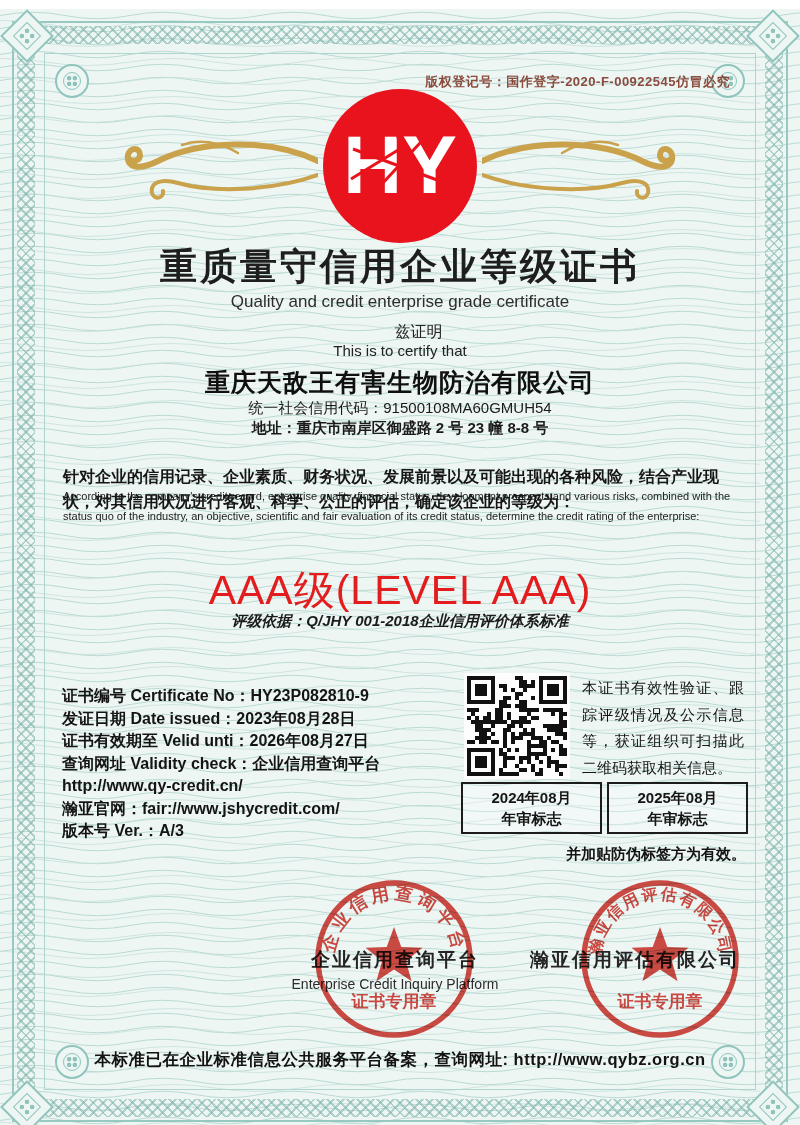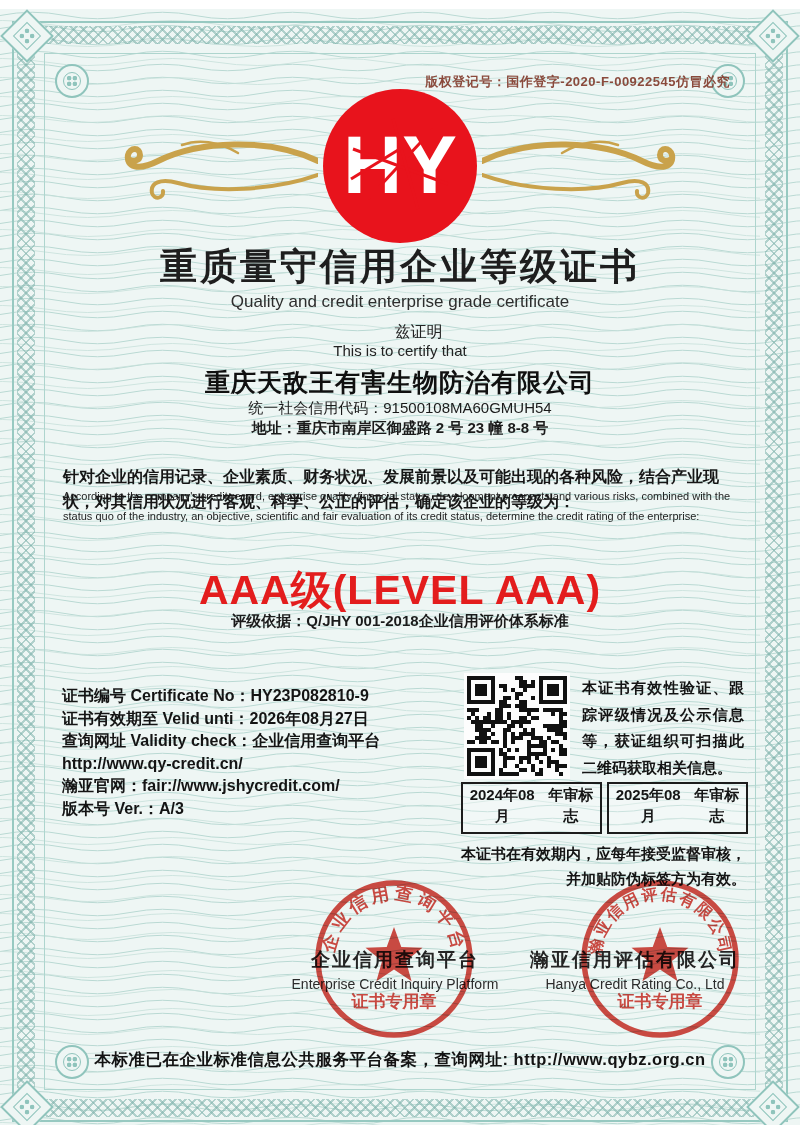--- a/index.html
+++ b/index.html
@@ -47,31 +47,31 @@
   .title{top:233px;left:0;right:0;text-align:center;font-size:37px;font-weight:bold;color:#1e1e1e;letter-spacing:3px;}
   .subtitle{top:283px;left:0;right:0;text-align:center;font-size:17px;color:#2d2d2d;}
   .certify-cn{top:313px;left:0;right:0;text-align:center;font-size:16px;color:#222;padding-left:37px;}
   .certify-en{top:333px;left:0;right:0;text-align:center;font-size:15px;color:#222;}
   .company{top:357px;left:0;right:0;text-align:center;font-size:25px;font-weight:bold;color:#101010;letter-spacing:1px;}
   .credit-code{top:390px;left:0;right:0;text-align:center;font-size:15px;font-weight:400;color:#1b1b1b;}
   .address{top:410px;left:0;right:0;text-align:center;font-size:15px;font-weight:600;color:#1b1b1b;}
   
   .para-cn{top:455px;left:63px;width:676px;font-size:16px;font-weight:700;line-height:25px;color:#161616;text-align:left;}
   .para-en{top:477px;left:63px;width:676px;font-size:11px;line-height:20px;color:#1d1d1d;}
-  .grade{top:554px;left:0;right:0;text-align:center;font-size:41px;font-weight:bold;color:#e31d1d;letter-spacing:1px;}
-  .basis-cn{top:603px;left:0;right:0;text-align:center;font-size:15px;font-weight:600;color:#1b1b1b;}
+  .grade{top:554px;left:0;right:0;text-align:center;font-size:41px;font-weight:normal;color:#e31d1d;letter-spacing:1px;}
+  .basis-cn{top:603px;left:0;right:0;text-align:center;font-size:15px;font-weight:600;color:#1b1b1b;font-style:italic;}
   .basis-en{top:622px;left:0;right:0;text-align:center;font-size:15px;color:#1b1b1b;}
   
   .details{top:676px;left:62px;width:390px;font-size:16px;font-weight:600;color:#141414;line-height:22.5px;}
   .details div{white-space:nowrap;}
   
   .qr{top:664px;left:464px;width:106px;height:106px;background:#fdfdfd;padding:3px;box-sizing:border-box;}
-  .qr-note{top:666px;left:582px;width:162px;font-size:15px;font-weight:700;line-height:26.5px;color:#141414;text-align:justify;}
+  .qr-note{top:666px;left:582px;width:162px;font-size:15px;font-weight:400;line-height:26.5px;color:#141414;text-align:justify;}
   .year-box{top:773px;width:141px;height:52px;border:2.5px solid #1c1c1c;box-sizing:border-box;
-    display:flex;flex-direction:row;justify-content:center;text-align:center;font-size:15px;font-weight:600;color:#151515;line-height:21px;background:rgba(255,255,255,.25);}
+    display:flex;flex-direction:column;justify-content:center;text-align:center;font-size:15px;font-weight:600;color:#151515;line-height:21px;background:rgba(255,255,255,.25);}
   .year-box.b1{left:461px;} .year-box.b2{left:607px;}
   .supervision{top:832px;left:430px;width:316px;text-align:right;font-size:15px;font-weight:600;line-height:25px;color:#141414;}
   
   .issuer{text-align:center;}
   .issuer .cn{font-size:19px;font-weight:bold;color:#242424;letter-spacing:2px;}
   .issuer .en{font-size:14px;color:#2b2b2b;margin-top:3px;}
   .issuer.i1{top:938px;left:250px;width:290px;}
   .issuer.i2{top:938px;left:505px;width:260px;}
   .seal{width:164px;height:164px;opacity:.88;mix-blend-mode:multiply;pointer-events:none;}
   .seal.s1{top:868px;left:312px;} .seal.s2{top:868px;left:578px;}
@@ -157,20 +157,21 @@
   <div class="abs credit-code">统一社会信用代码：91500108MA60GMUH54</div>
   <div class="abs address">地址：重庆市南岸区御盛路 2 号 23 幢 8-8 号</div>
 
   <div class="abs para-cn">针对企业的信用记录、企业素质、财务状况、发展前景以及可能出现的各种风险，结合产业现状，对其信用状况进行客观、科学、公正的评估，确定该企业的等级为：</div>
   <div class="abs para-en">According to the company's credit record, enterprise quality, financial status, development prospects and various risks, combined with the status quo of the industry, an objective, scientific and fair evaluation of its credit status, determine the credit rating of the enterprise:</div>
   <div class="abs grade">AAA级(LEVEL AAA)</div>
   <div class="abs basis-cn">评级依据：Q/JHY 001-2018企业信用评价体系标准</div>
 
   <div class="abs details">
     <div>证书编号 Certificate No：HY23P082810-9</div>
+    <div>发证日期 Date issued：2023年08月28日</div>
     <div>证书有效期至 Velid unti：2026年08月27日</div>
     <div>查询网址 Validity check：企业信用查询平台</div>
     <div>http://www.qy-credit.cn/</div>
     <div>瀚亚官网：fair://www.jshycredit.com/</div>
     <div>版本号 Ver.：A/3</div>
   </div>
 
   <div class="abs qr">
     <svg viewBox="0 0 100 100" width="100" height="100">
       <rect width="100" height="100" fill="#fdfdfd"></rect>
@@ -395,31 +396,29 @@
   <div class="abs year-box b1">
     <div>2024年08月</div>
     <div>年审标志</div>
   </div>
   <div class="abs year-box b2">
     <div>2025年08月</div>
     <div>年审标志</div>
   </div>
 
   <div class="abs supervision">
-    <div>本证书在有效期内，应每年接受监督审核，</div>
     <div>并加贴防伪标签方为有效。</div>
   </div>
 
   <div class="abs issuer i1">
     <div class="cn">企业信用查询平台</div>
     <div class="en">Enterprise Credit Inquiry Platform</div>
   </div>
   <div class="abs issuer i2">
     <div class="cn">瀚亚信用评估有限公司</div>
-    <div class="en">Hanya Credit Rating Co., Ltd</div>
   </div>
 
   <svg class="abs seal s1" viewBox="0 0 164 164">
     <defs>
         <path id="arcL" d="M 26,104 A 60,60 0 1 1 138,104"></path>
       </defs>
     <circle cx="82" cy="82" r="76" fill="none" stroke="#d2332b" stroke-width="5.5"></circle>
     <text font-size="18" font-weight="bold" fill="#d2332b" letter-spacing="4">
       <textPath href="#arcL" startOffset="50%" text-anchor="middle">企业信用查询平台</textPath>
     </text>

